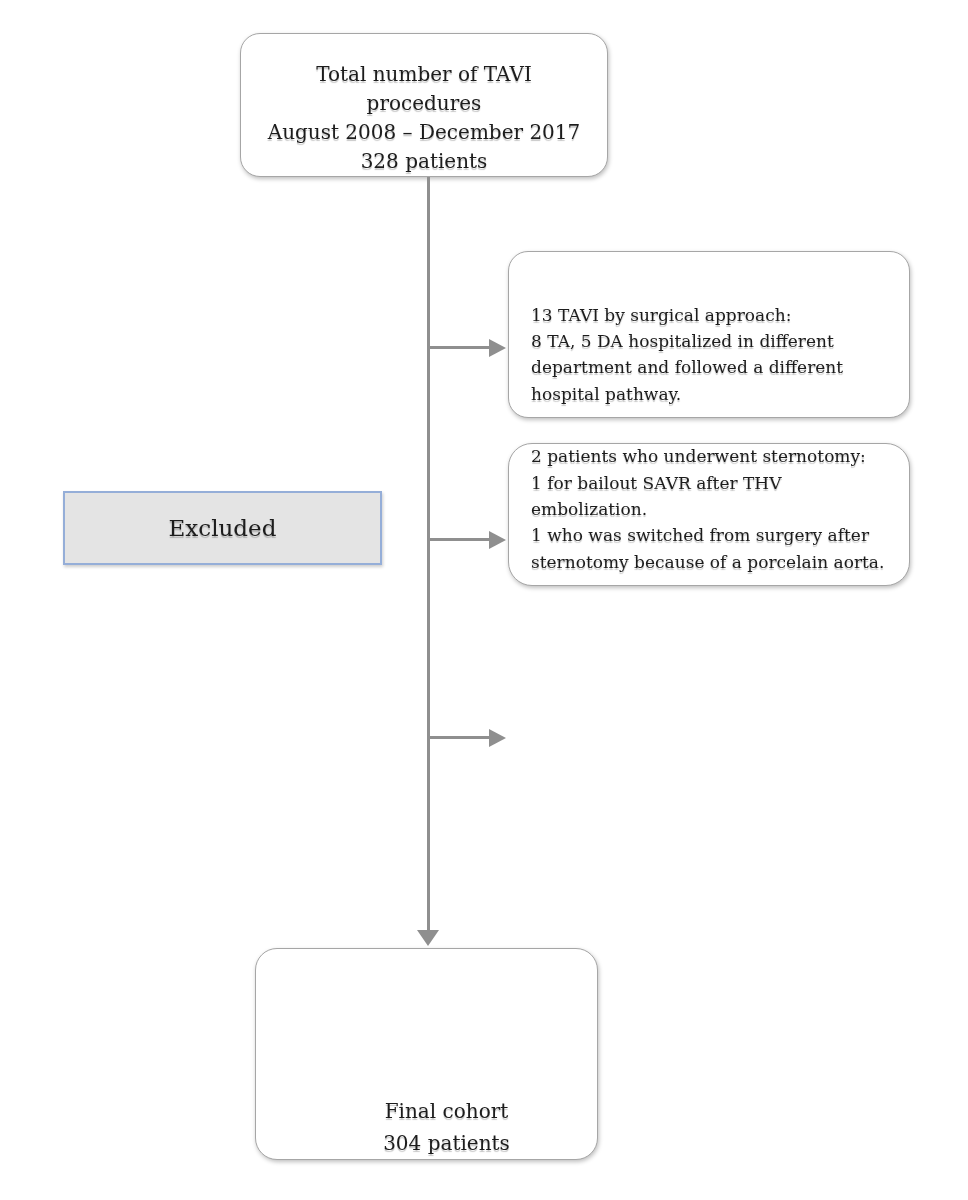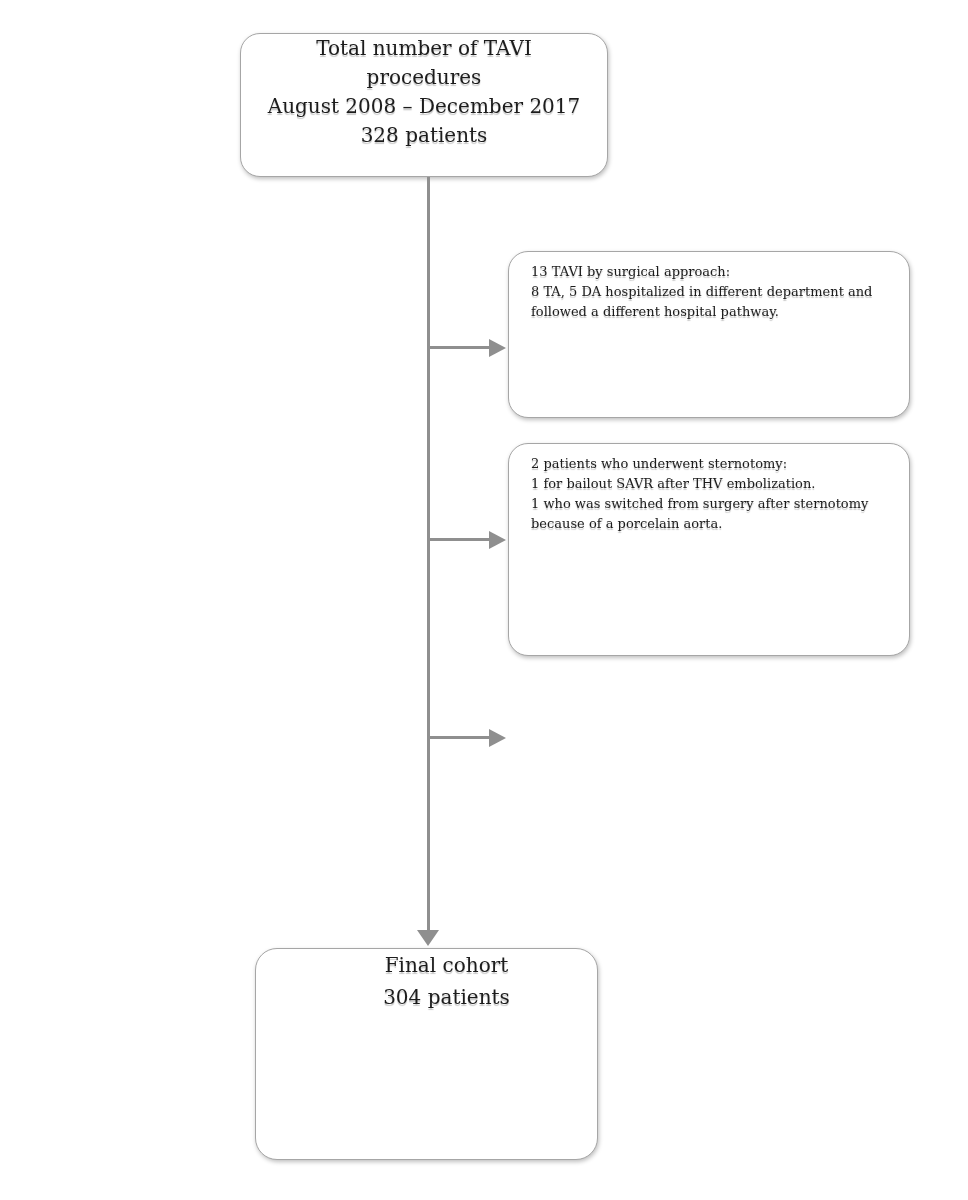--- a/index.html
+++ b/index.html
@@ -21,38 +21,38 @@
   }
   .box{
     position:absolute;
     background:#ffffff;
     border:1.5px solid var(--box-border-gray);
     border-radius:20px;
     box-shadow:1px 2px 4px rgba(0,0,0,0.25);
     box-sizing:border-box;
     display:flex;
     flex-direction:column;
-    justify-content:flex-start;
+    justify-content:flex-end;
   }
   .multiline{white-space:pre-line;}
   .txt-shadow{text-shadow:0 2px 1px rgba(0,0,0,0.22);}
 
   .top-box{
     left:240px;top:33px;width:368px;height:144px;
     align-items:center;text-align:center;
     font-size:20px;line-height:1.45;
   }
   .side-box{
     left:508px;width:402px;
     text-align:left;
-    font-size:13px;line-height:1.55;
+    font-size:17px;line-height:1.55;
     padding:10px 22px;
   }
   .side-1{top:251px;height:167px;}
-  .side-2{top:443px;height:213px;}
+  .side-2{top:443px;height:143px;border-radius:24px;}
   .side-3{top:640px;height:163px;}
 
   .excluded-box{
     position:absolute;
     left:63px;top:491px;width:319px;height:74px;
     background:var(--excluded-fill);
     border:2px solid var(--excluded-border);
     box-shadow:1px 2px 3px rgba(0,0,0,0.2);
     box-sizing:border-box;
     display:flex;align-items:center;justify-content:center;
@@ -116,20 +116,23 @@
   <div class="vline"></div>
   <div class="arrowhead-down"></div>
 
   <div class="hline h-1"></div>
   <div class="arrowhead-right ah-1"></div>
   <div class="hline h-2"></div>
   <div class="arrowhead-right ah-2"></div>
   <div class="hline h-3"></div>
   <div class="arrowhead-right ah-3"></div>
 
+  <div class="excluded-box txt-shadow">
+    <span>Excluded</span>
+  </div>
 
   <div class="box side-box side-1 txt-shadow">
     <div class="multiline">13 TAVI by surgical approach:
 8 TA, 5 DA hospitalized in different department and followed a different hospital pathway.</div>
   </div>
 
   <div class="box side-box side-2 txt-shadow">
     <div class="multiline">2 patients who underwent sternotomy:
 1 for bailout SAVR after THV embolization.
 1 who was switched from surgery after sternotomy because of a porcelain aorta.</div>

